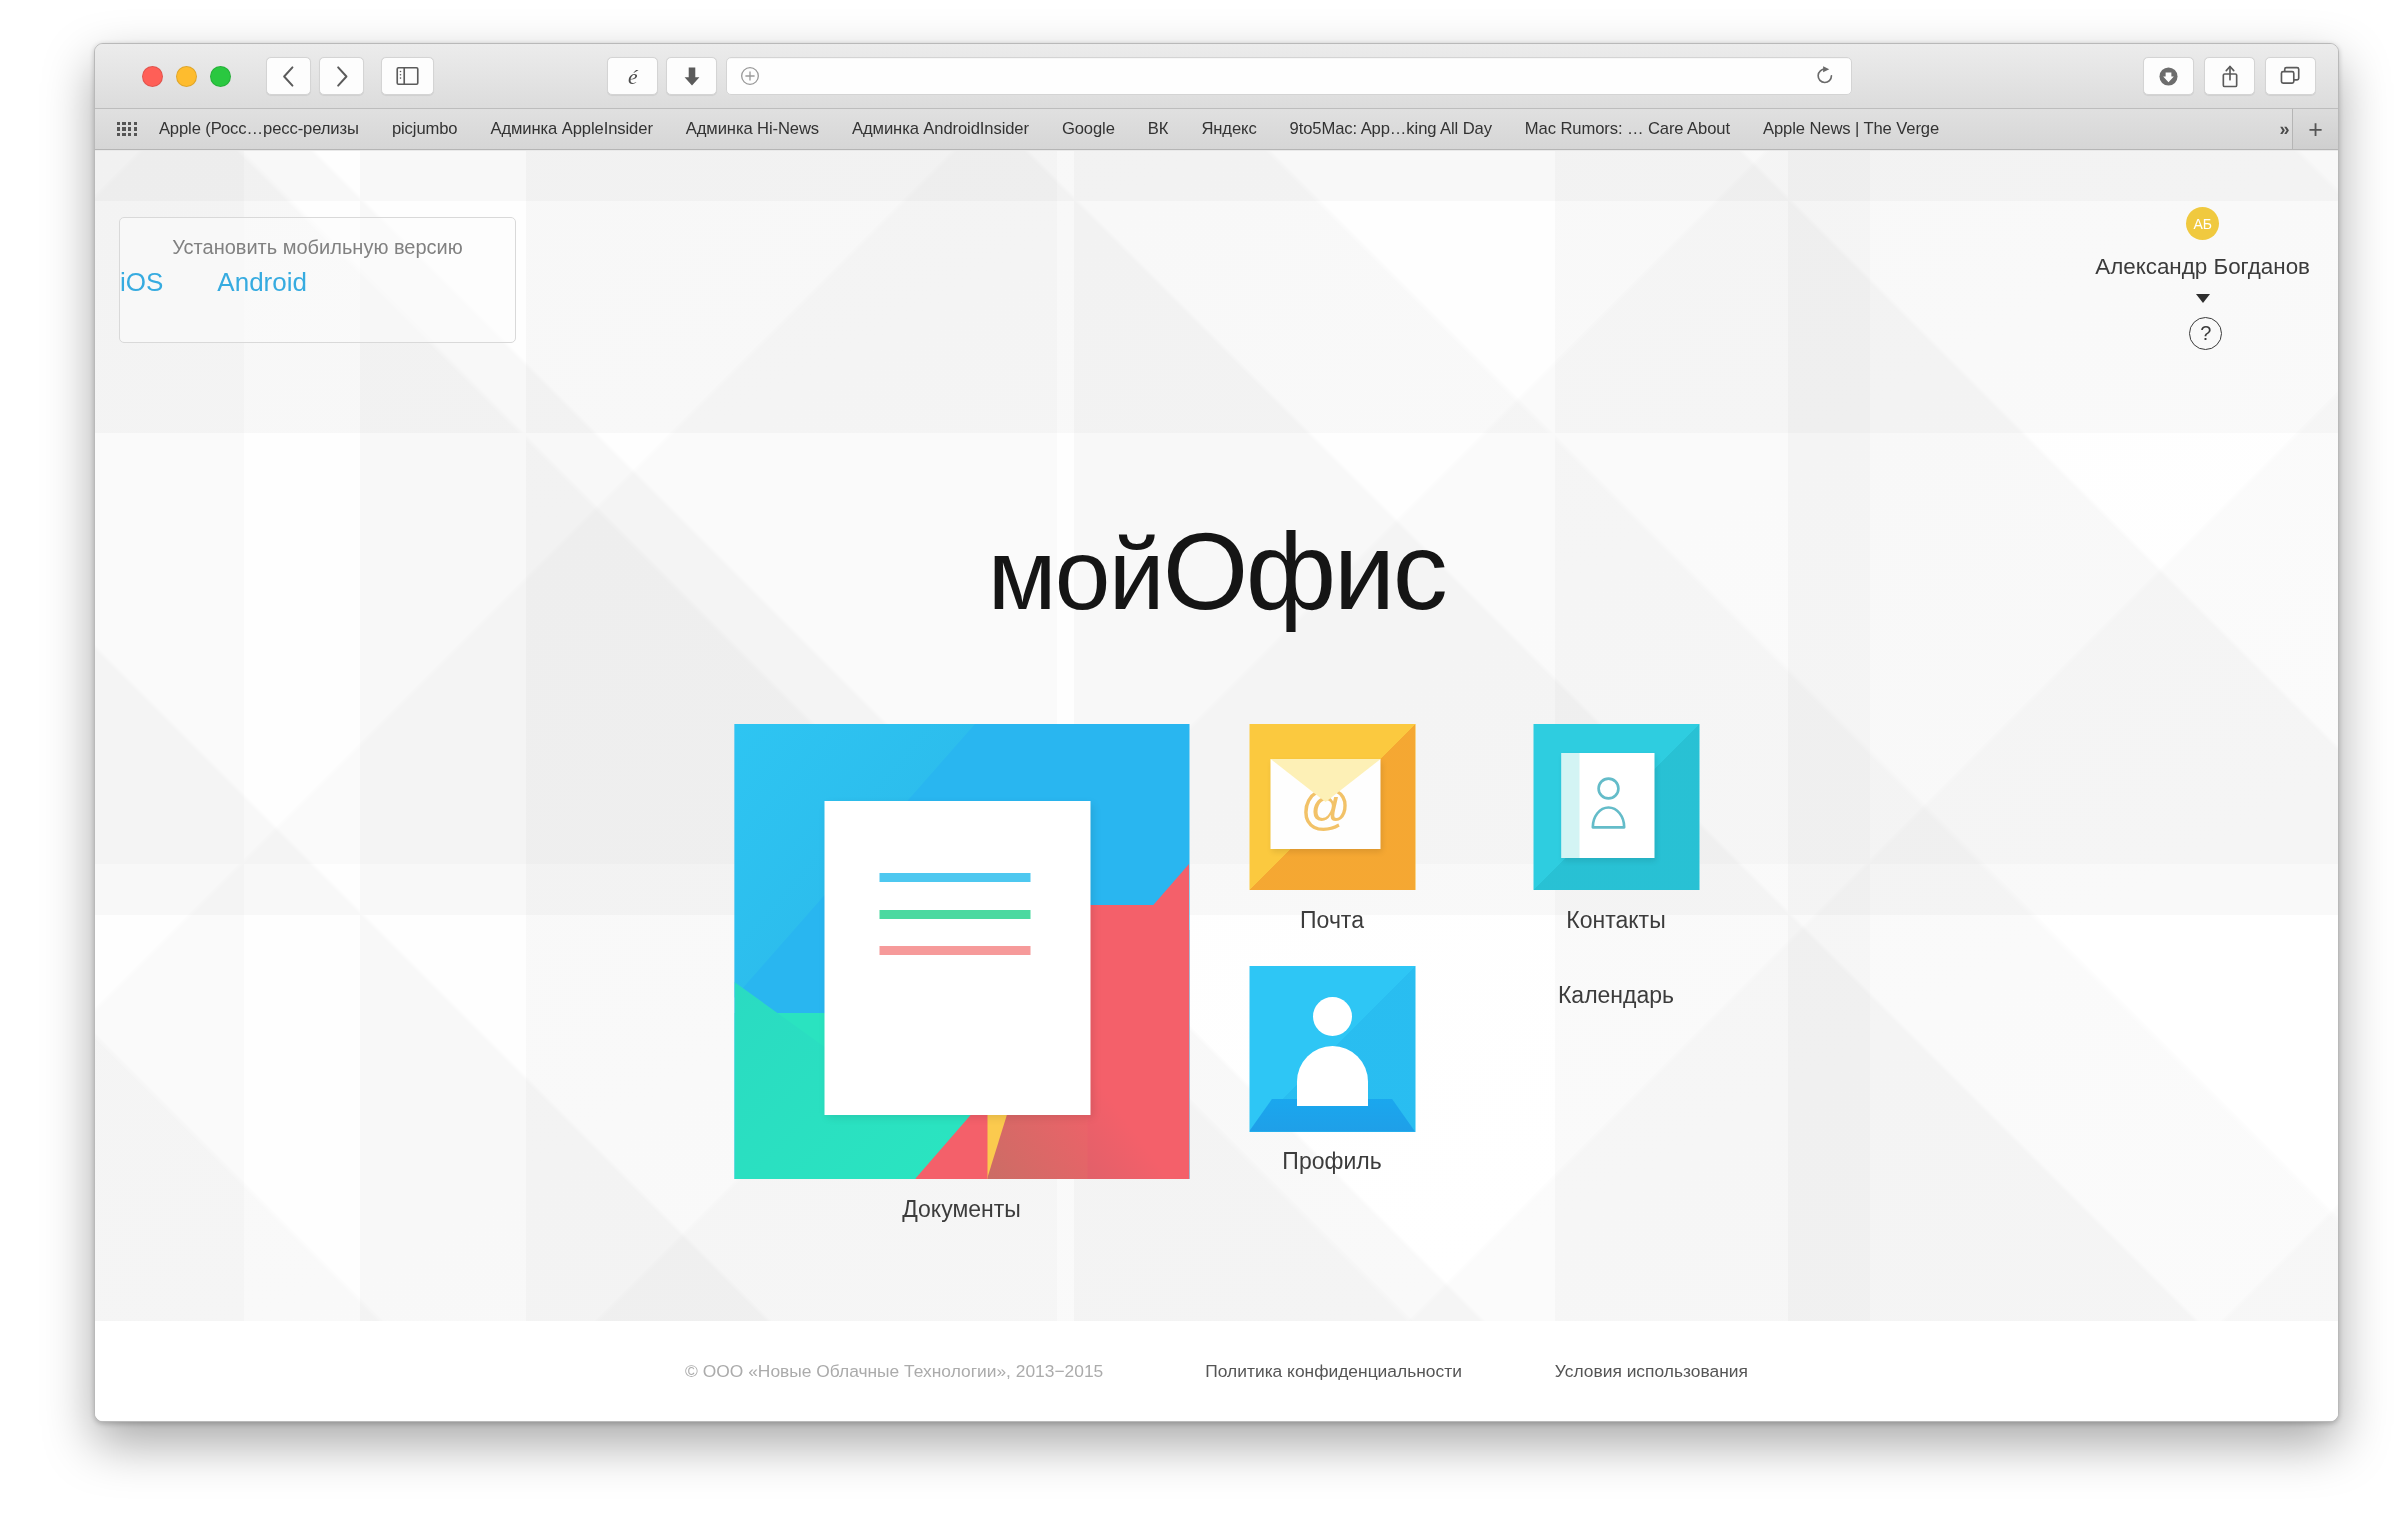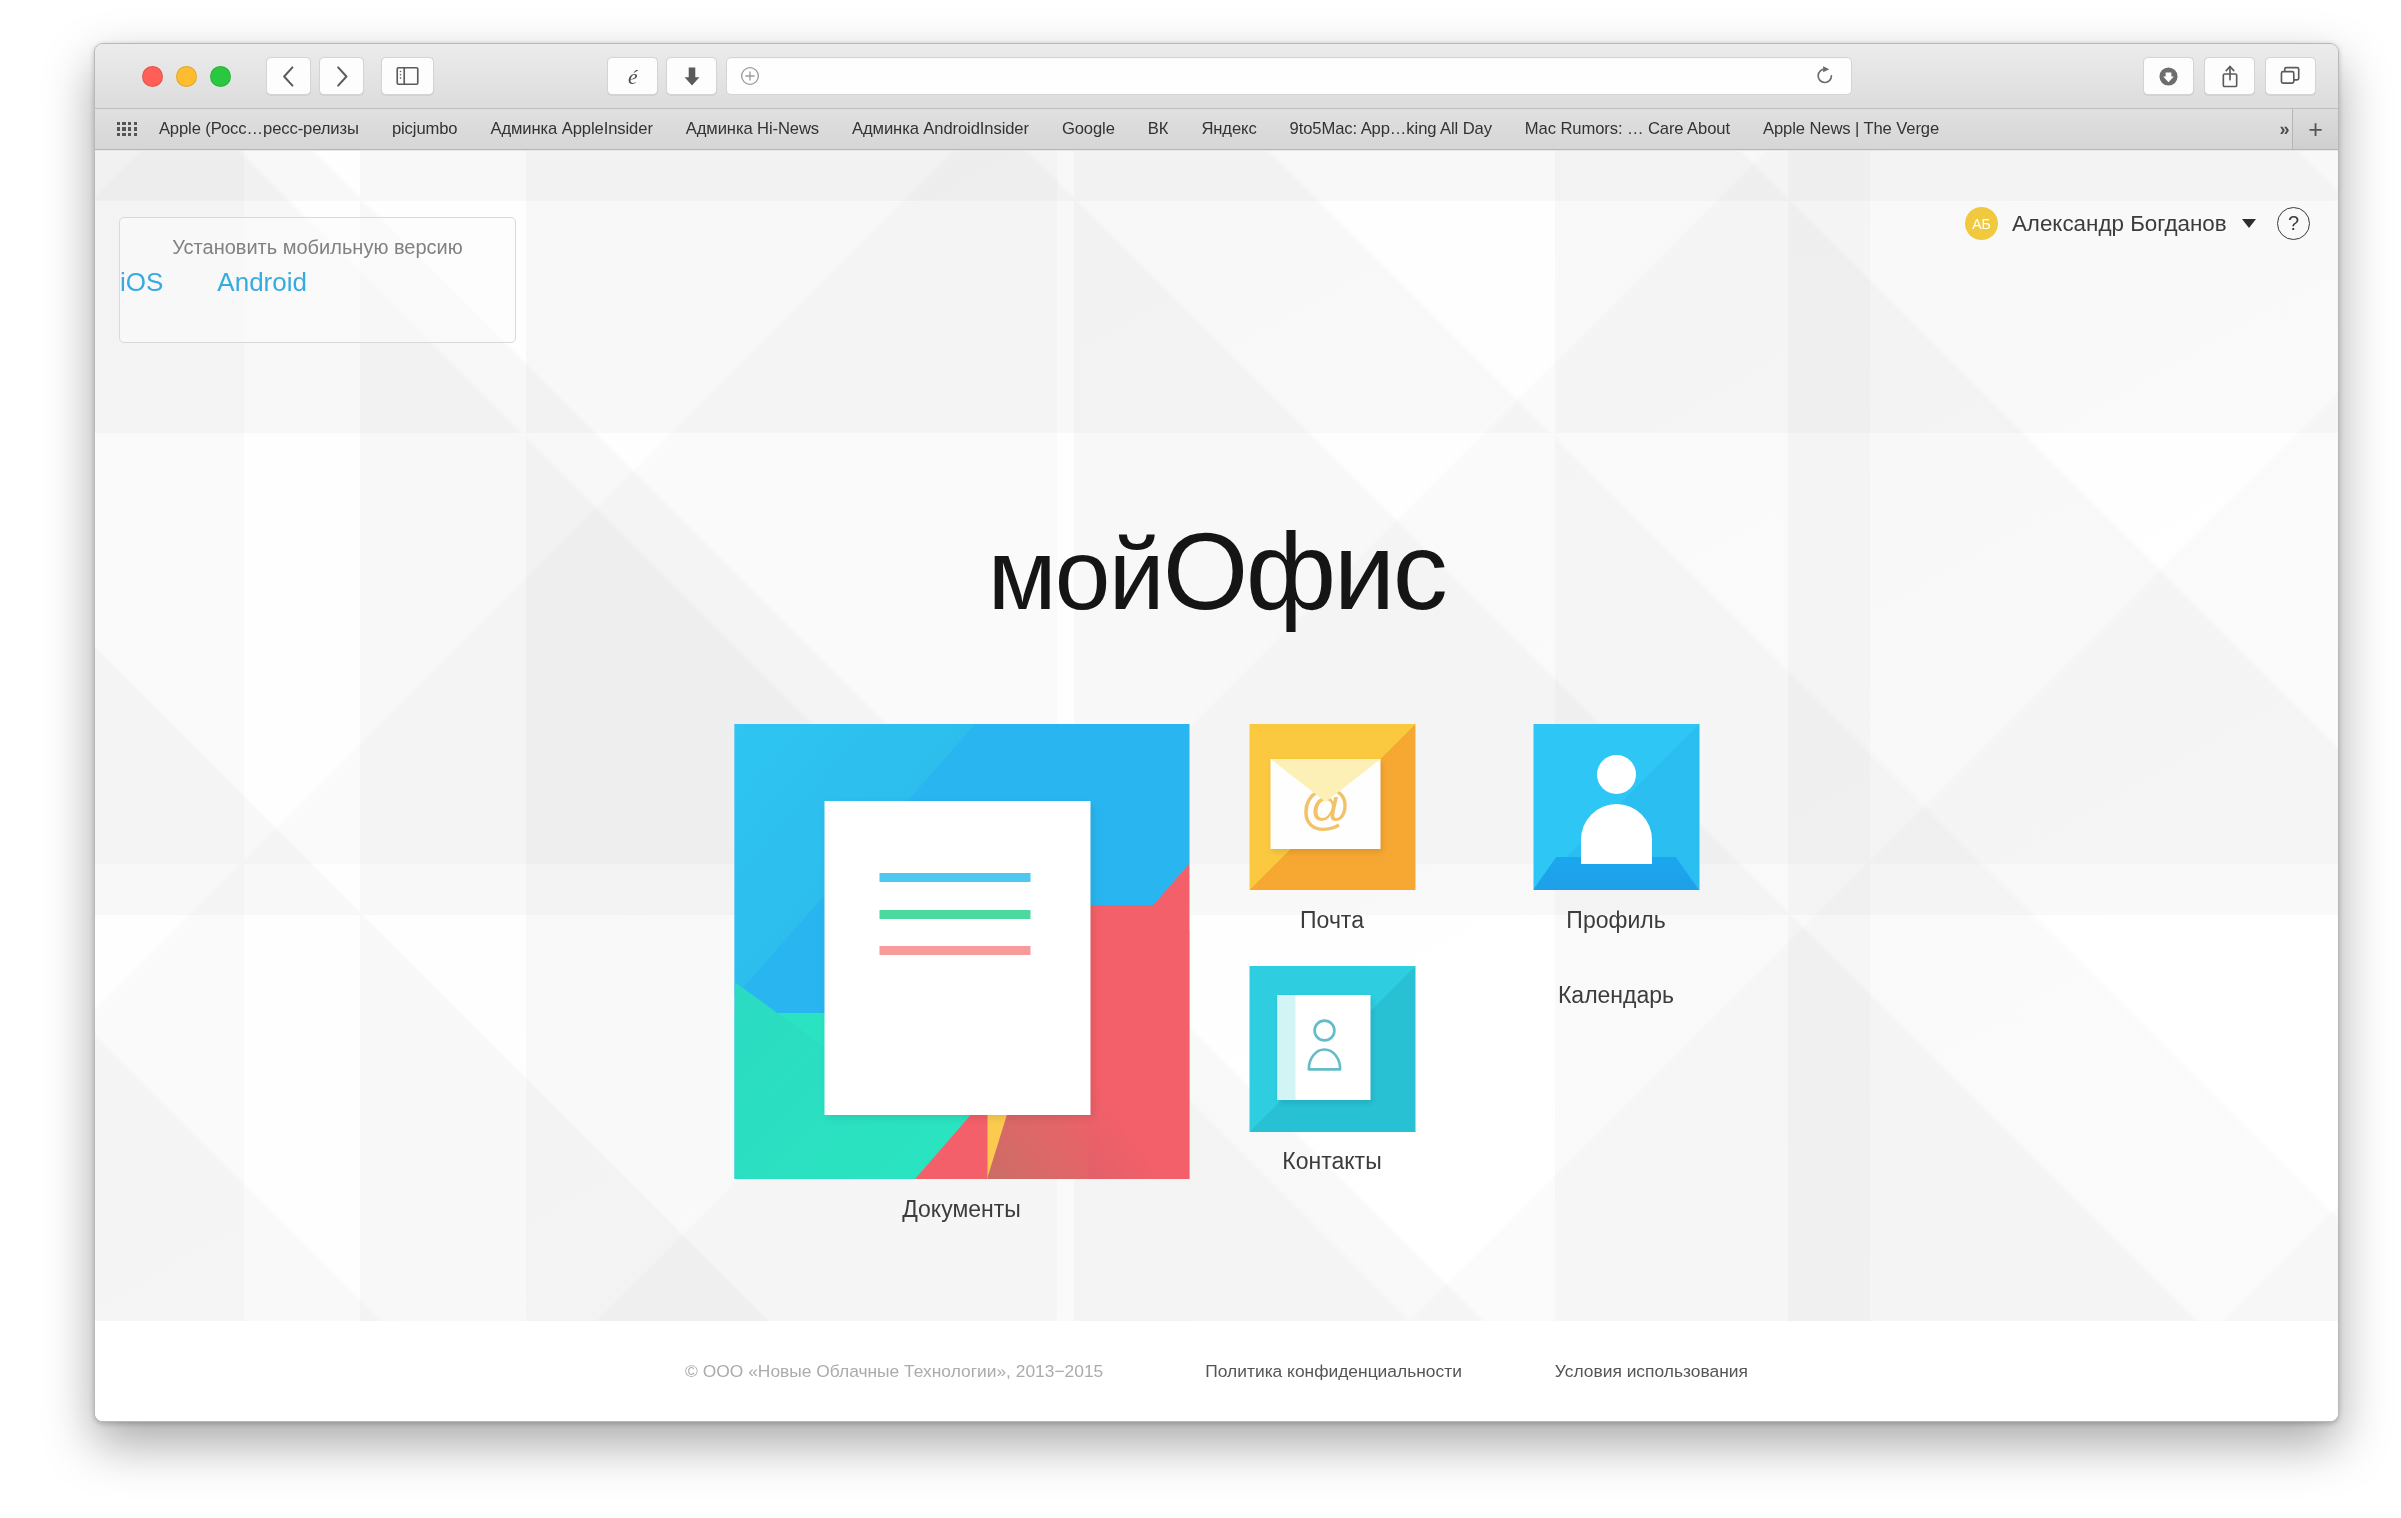--- a/index.html
+++ b/index.html
@@ -184,21 +184,21 @@
     padding-top: 18px;
   }
   #mobile-title { font-size: 20px; color: #818181; }
   #mobile-links { margin-top: 8.3px; display: flex; justify-content: flex-start; gap: 54px; }
   .mobile-link { font-size: 26px; color: #36abe0; }
 
   
   #user-area {
     position: absolute;
     right: 28px; top: 56px;
-    display: flex; align-items: center; gap: 14px;
+    display: flex; align-items: center; gap: 14px; flex-direction: column;
   }
   #avatar {
     width: 33px; height: 33px; border-radius: 50%;
     background: #f0c93f;
     color: #ffffff; font-size: 14px;
     display: flex; align-items: center; justify-content: center;
     letter-spacing: -0.2px;
   }
   #user-name { font-size: 22.4px; color: #3b3b3b; }
   #user-caret {
@@ -575,44 +575,44 @@
             <div id="mail-diag"></div>
             <div id="mail-env">
               <div id="mail-at">@</div>
               <div id="mail-flap"></div>
             </div>
           </div>
           <div class="app-label">Почта</div>
         </div>
 
         <div class="app">
-          <div class="small-tile" id="profile-tile">
-            <div id="profile-diag"></div>
-            <div id="profile-floor"></div>
-            <div id="profile-head"></div>
-            <div id="profile-body"></div>
-          </div>
-          <div class="app-label">Профиль</div>
-        </div>
-
-        <div class="app">
           <div class="small-tile" id="contacts-tile">
             <div id="contacts-diag"></div>
             <div id="contacts-card">
               <div id="contacts-spine"></div>
               <svg id="contacts-person" width="38" height="58" viewBox="0 0 46 70">
                 <circle cx="23" cy="15" r="12" fill="none" stroke="#64bcc9" stroke-width="3.2"></circle>
                 <path d="M4 62 a19 24 0 0 1 38 0 Z" fill="none" stroke="#64bcc9" stroke-width="3.2" stroke-linejoin="round"></path>
               </svg>
             </div>
           </div>
           <div class="app-label">Контакты</div>
         </div>
 
         <div class="app">
+          <div class="small-tile" id="profile-tile">
+            <div id="profile-diag"></div>
+            <div id="profile-floor"></div>
+            <div id="profile-head"></div>
+            <div id="profile-body"></div>
+          </div>
+          <div class="app-label">Профиль</div>
+        </div>
+
+        <div class="app">
           <div class="app-label">Календарь</div>
         </div>
 
       </div>
     </div>
 
     <div id="footer">
       <span id="footer-copy">© ООО «Новые Облачные Технологии», 2013−2015</span>
       <span class="footer-link" id="footer-link-1">Политика конфиденциальности</span>
       <span class="footer-link" id="footer-link-2">Условия использования</span>

